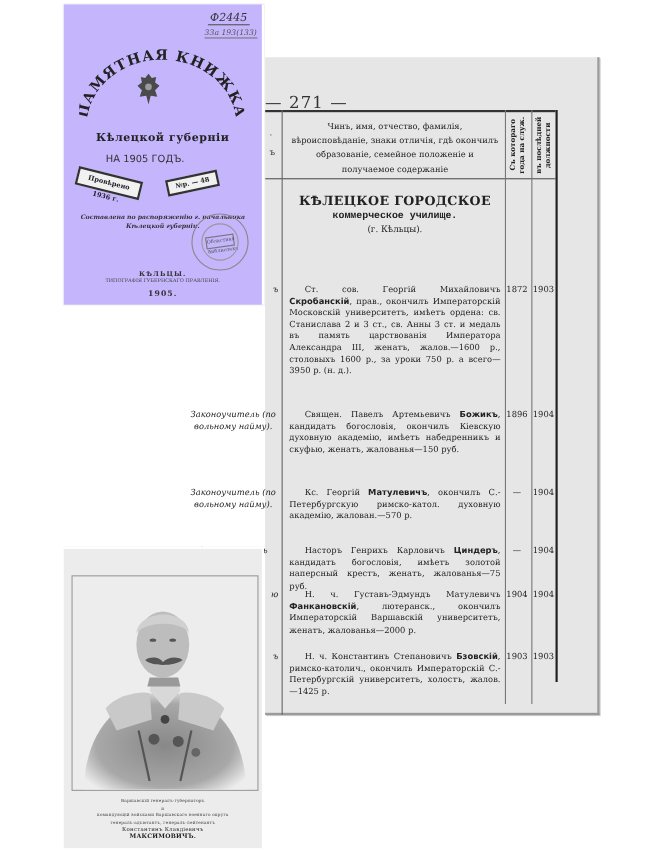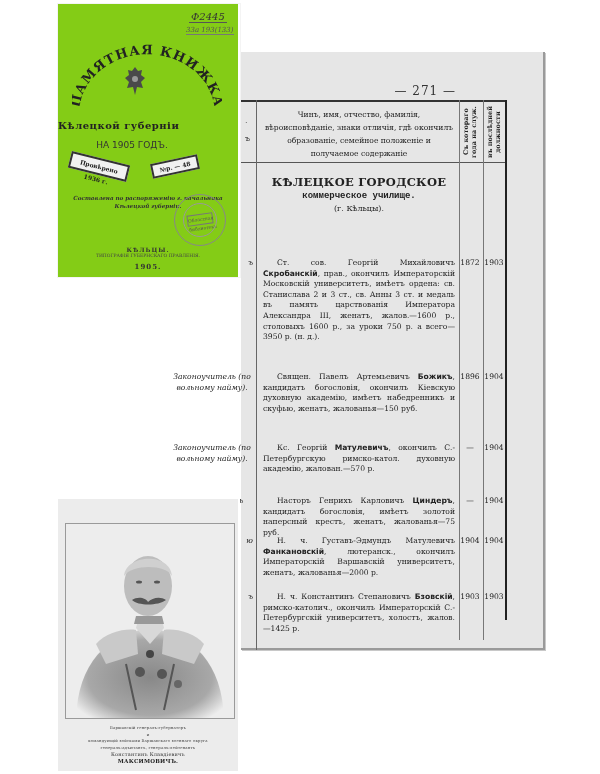--- a/index.html
+++ b/index.html
@@ -8,22 +8,22 @@
     font-family: "DejaVu Serif", serif; color: #1a1a1a;
   }
 
   
   .page271 {
     position: absolute; left: 241px; top: 52px; width: 302px; height: 596px;
     background: #e6e6e6; border-right: 2px solid #9a9a9a; border-bottom: 2px solid #9a9a9a;
     box-shadow: 1px 1px 0 #c8c8c8;
   }
   .page-num {
-    position: absolute; left: 0; width: 215px; top: 32px; text-align: right;
-    font-size: 12px; letter-spacing: 1px; color: #333;
+    position: absolute; left: 0; width: 215px; top: 32px; text-align: left;
+    font-size: 15px; letter-spacing: 1px; color: #333;
   }
   .tbl-top { position: absolute; left: 0; top: 48px; width: 264px; border-top: 2px solid #333; }
   .tbl-header-bottom { position: absolute; left: 0; top: 110px; width: 264px; border-top: 1px solid #555; }
   .vline { position: absolute; top: 48px; border-left: 1px solid #777; }
   .vline.left { left: 15px; height: 550px; border-left: 1px solid #666; top: 48px; }
   .vline.c1 { left: 218px; height: 540px; }
   .vline.c2 { left: 242px; height: 540px; }
   .vline.right { left: 264px; height: 520px; border-left: 2px solid #222; }
 
   .hdr-desc {
@@ -57,30 +57,30 @@
     text-align: justify; text-indent: 14px; color: #222;
   }
   .entry .desc b { font-family: "DejaVu Sans", sans-serif; font-size: 7.6px; }
   .entry .y1, .entry .y2 { position: absolute; font-size: 7.6px; width: 22px; text-align: center; color: #222; }
   .entry .y1 { left: 218px; }
   .entry .y2 { left: 242px; }
 
   
   .cover {
     position: absolute; left: 58px; top: 4px; width: 180px; height: 273px;
-    background: #84cc16; border-right: 2px solid #fff; box-shadow: 0 0 0 1px #f4f4f4;
+    background: #c4b5fd; border-right: 2px solid #fff; box-shadow: 0 0 0 1px #f4f4f4;
   }
   .cover .arc-title {
     position: absolute; left: 14px; top: 32px; width: 150px; height: 70px;
   }
   .cover .emblem {
     position: absolute; left: 66px; top: 62px; width: 22px; height: 30px;
   }
   .cover .gov {
-    position: absolute; left: 0; width: 180px; top: 116px; 
+    position: absolute; left: 0; width: 180px; top: 116px; text-align: center;
     font-size: 10px; font-weight: bold; letter-spacing: 0.5px; color: #222;
   }
   .cover .year {
     position: absolute; left: 0; width: 148px; top: 136px; text-align: center;
     font-size: 9px; color: #333; font-family: "DejaVu Sans", sans-serif;
   }
   .cover .hw1 {
     position: absolute; left: 131px; top: 7px; font-size: 10px; font-style: italic; color: #333;
     border-bottom: 1px solid #555; padding: 0 2px;
   }

